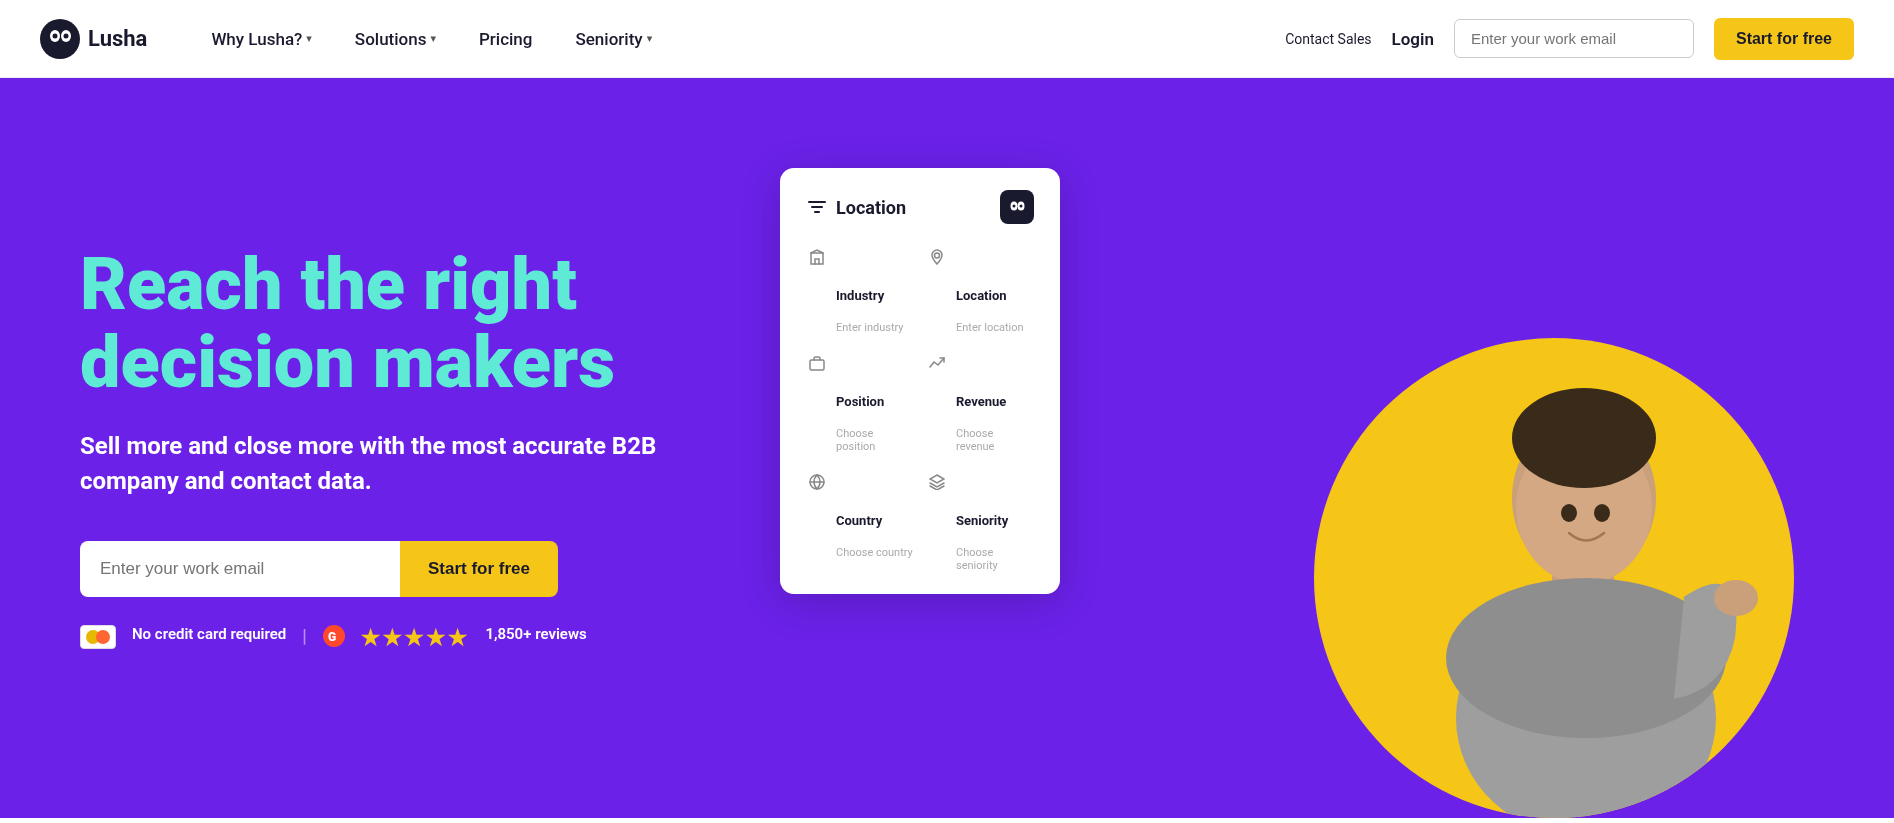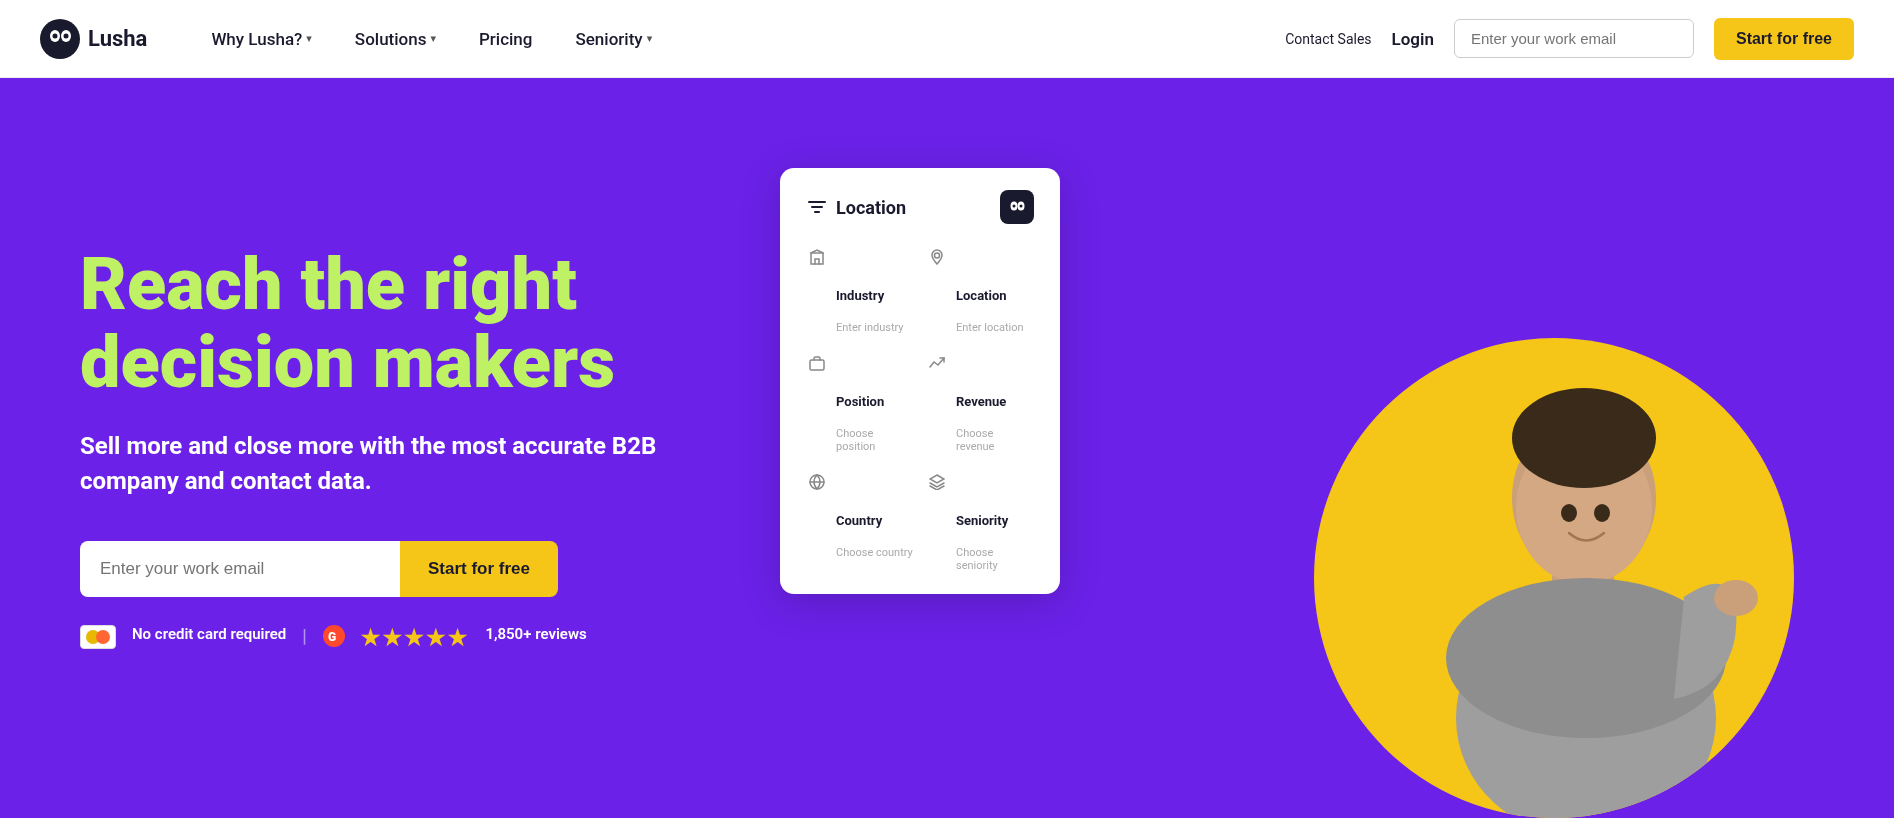--- a/index.html
+++ b/index.html
@@ -104,21 +104,21 @@
       overflow: hidden;
     }
     .hero-left {
       flex: 1;
       max-width: 620px;
       z-index: 2;
     }
     .hero-title {
       font-size: 72px;
       font-weight: 900;
-      color: #bef264;
+      color: #5eead4;
       line-height: 1.08;
       margin-bottom: 28px;
     }
     .hero-subtitle {
       font-size: 24px;
       font-weight: 700;
       color: #fff;
       line-height: 1.45;
       margin-bottom: 42px;
     }

